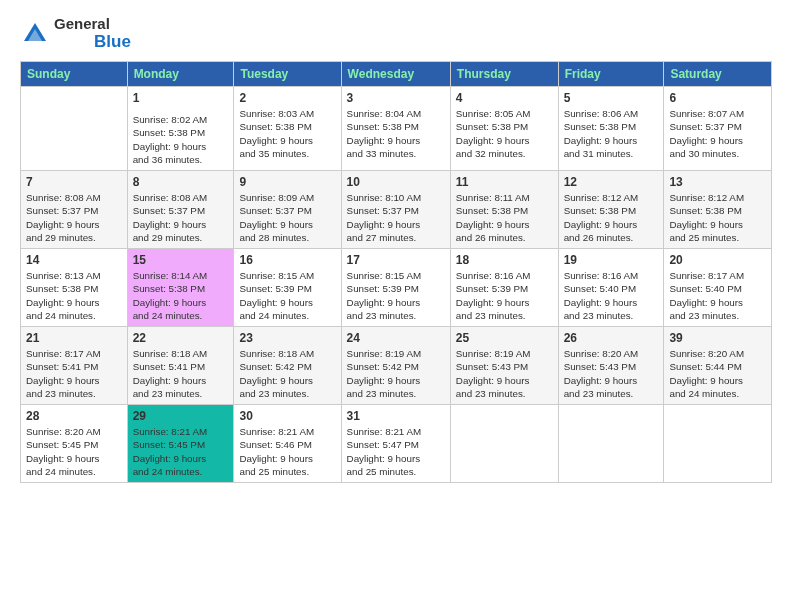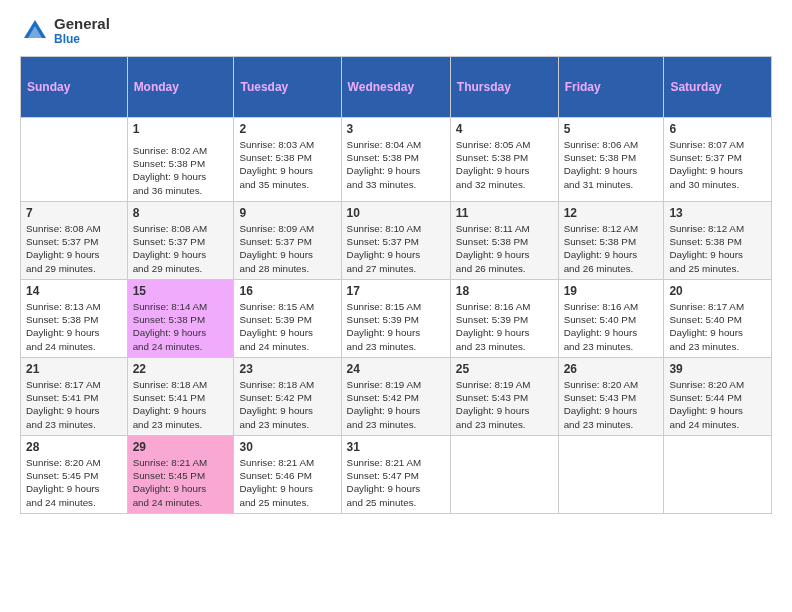--- a/index.html
+++ b/index.html
@@ -30,23 +30,24 @@
       display: flex;
       flex-direction: column;
       line-height: 1.1;
     }
     .logo-general {
       font-size: 15px;
       font-weight: bold;
       color: #333;
     }
     .logo-blue {
-      font-size: 12px;
+      font-size: 17px;
       font-weight: bold;
       color: #1a6fc4;
+      margin-left: 40px;
     }
     .logo-icon {
       width: 30px;
       height: 30px;
     }
     .title-block {
       text-align: right;
     }
     .month-title {
       font-size: 34px;
@@ -58,23 +59,23 @@
       font-size: 15px;
       color: #555;
     }
     .calendar {
       width: 100%;
       border-collapse: collapse;
       font-size: 10.5px;
     }
     .calendar th {
       background-color: #2b5fac;
-      color: #f0abfc;
+      color: #86efac;
       text-align: left;
-      padding: 23px 6px;
+      padding: 5px 6px;
       font-size: 12px;
       font-weight: bold;
       border: 1px solid #ccc;
     }
     .calendar td {
       border: 1px solid #ccc;
       vertical-align: top;
       padding: 4px 5px;
       width: 113px;
       height: 78px;
@@ -324,21 +325,21 @@
           </td>
         </tr>
         <tr>
           <td style="background: rgb(255, 255, 255);">
             <span class="day-num">28</span>
             <div class="day-info" style="white-space: pre-line;">Sunrise: 8:20 AM
 Sunset: 5:45 PM
 Daylight: 9 hours
 and 24 minutes.</div>
           </td>
-          <td style="background: #f9a8d4;">
+          <td style="background: #14b8a6;">
             <span class="day-num">29</span>
             <div class="day-info" style="white-space: pre-line;">Sunrise: 8:21 AM
 Sunset: 5:45 PM
 Daylight: 9 hours
 and 24 minutes.</div>
           </td>
           <td style="background: rgb(255, 255, 255);">
             <span class="day-num">30</span>
             <div class="day-info" style="white-space: pre-line;">Sunrise: 8:21 AM
 Sunset: 5:46 PM

